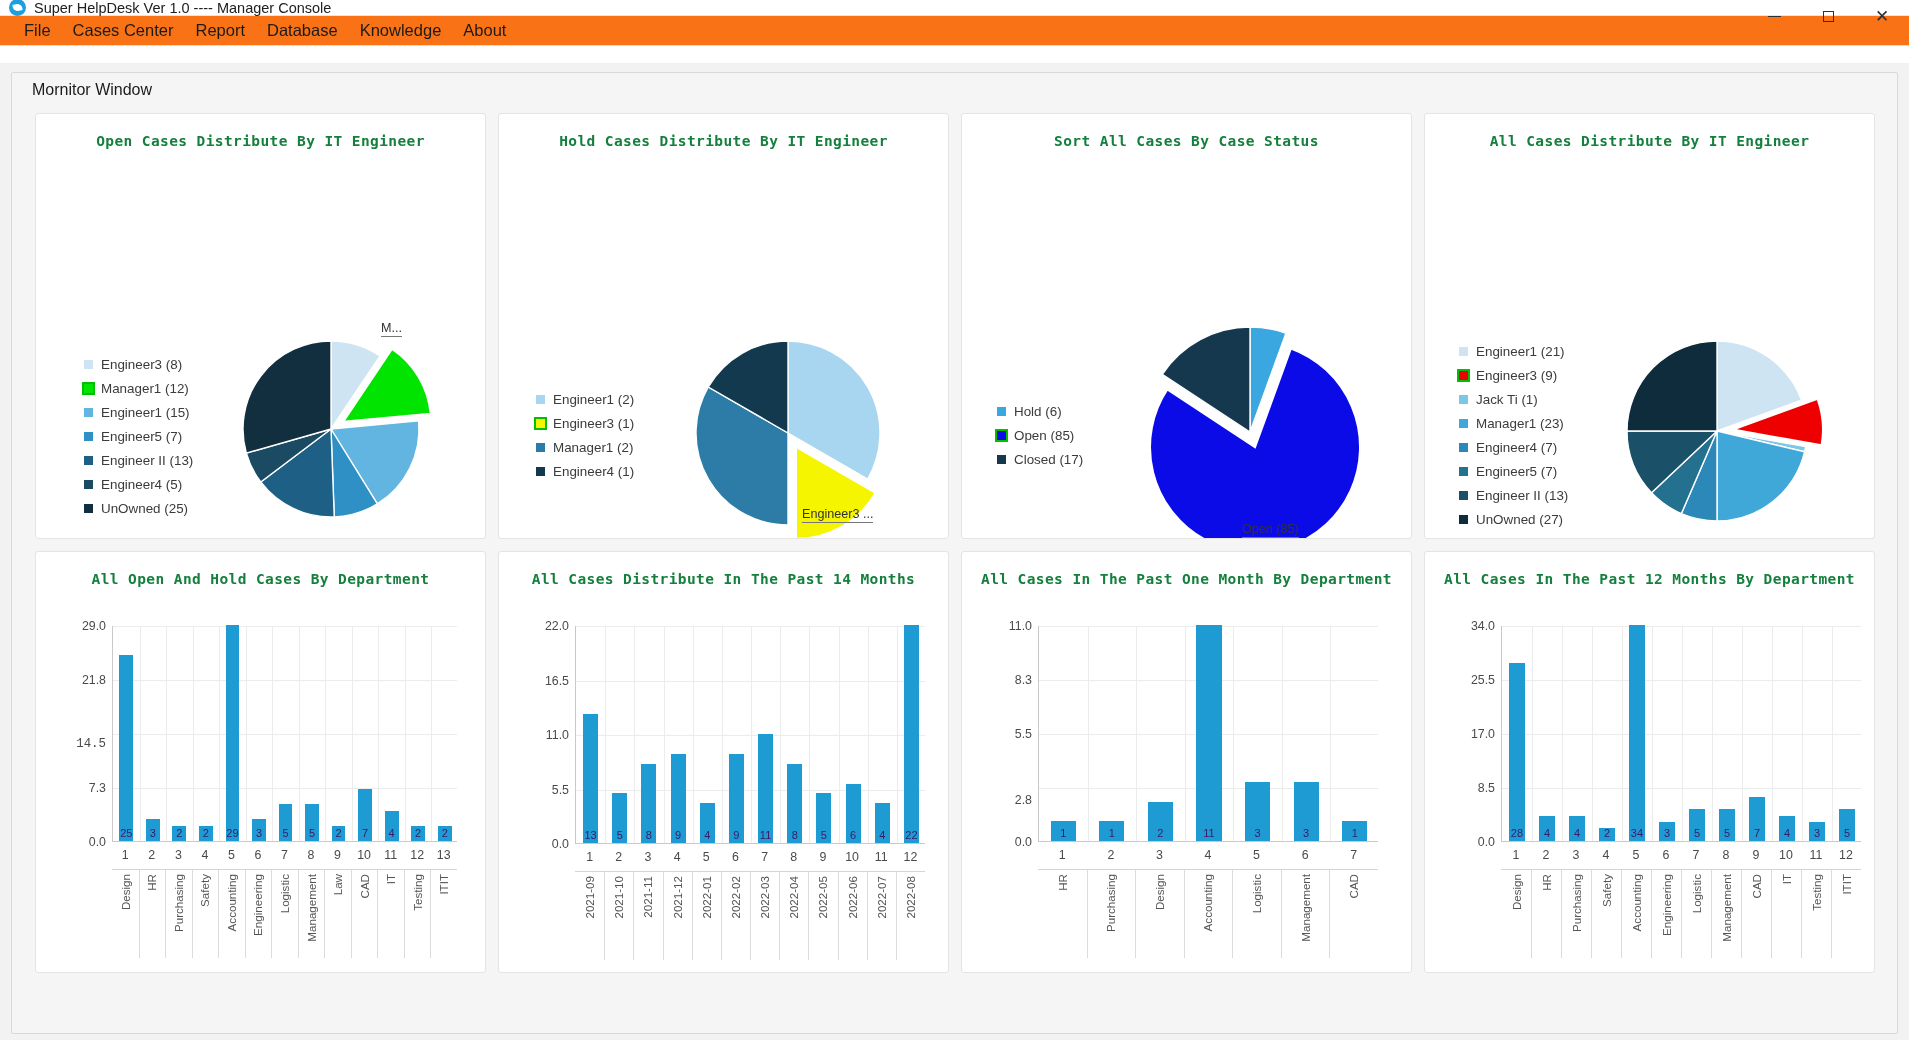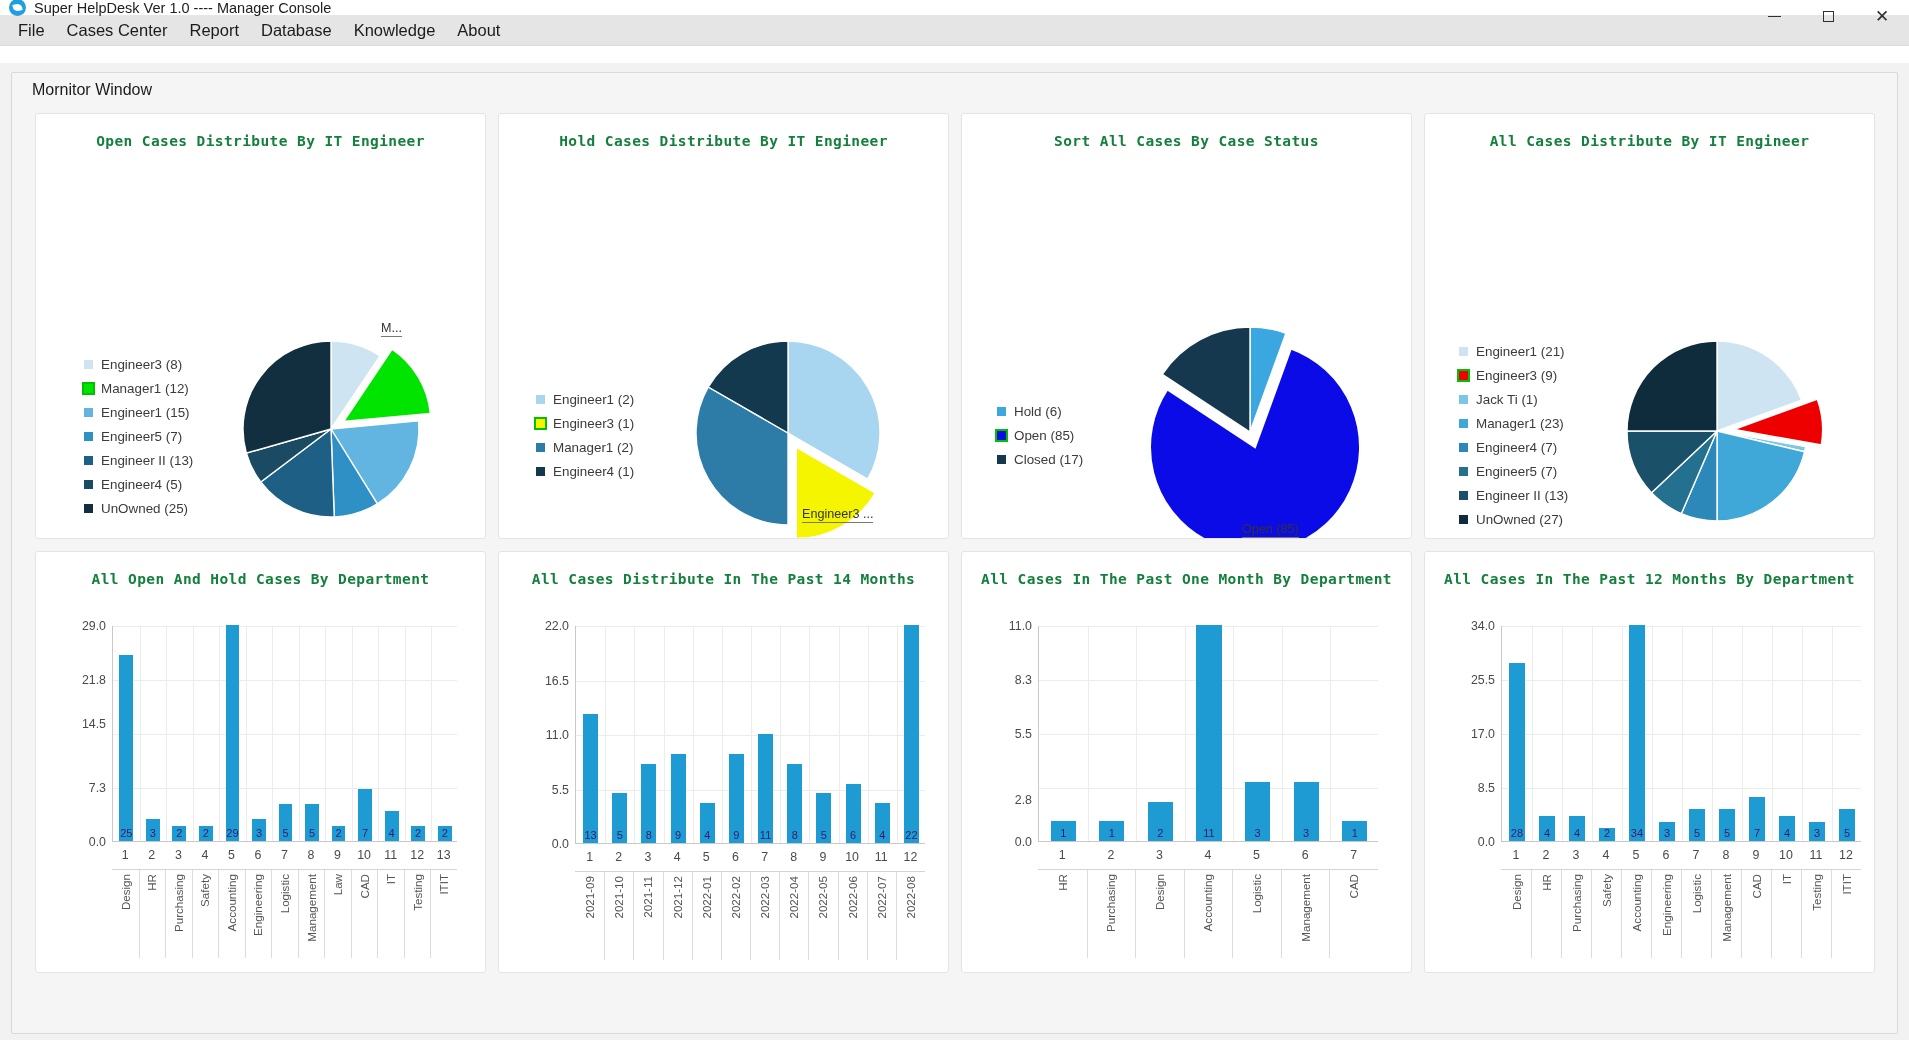--- a/index.html
+++ b/index.html
@@ -39,21 +39,21 @@
     width: 54px; display: flex; align-items: center; justify-content: center;
     font-size: 14px; color: #303030;
   }
   .win-btn.close { font-size: 17px; }
   .glyph-min { width: 13px; height: 1px; background: #303030; display: block; }
   .glyph-max { width: 11px; height: 11px; border: 1px solid #303030; display: block; }
 
   
   .menubar {
     height: 30px; display: flex; align-items: center;
-    background: #e5e5e5; padding-left: 7px;
+    background: #f97316; padding-left: 13px;
     border-bottom: 1px solid #dcdcdc;
   }
   .menu-item {
     font-size: 16.5px; color: #1b1b1b;
     padding: 2px 11px; white-space: nowrap;
   }
 
   
   .workspace {
     position: absolute; top: 63px; left: 0;
@@ -338,21 +338,21 @@
       </div>
 
       <div class="card">
         <div class="card-title">All Open And Hold Cases By Department</div>
         <div class="bar-chart" style="left: 76px; top: 74px; width: 345px; height: 216px;">
             <div class="bc-plot" style="width: 345px; height: 216px;">
               <div class="ytick" style="top: 216px;">0.0</div>
               <div class="gridline" style="top: 162px;"></div>
               <div class="ytick" style="top: 162px;">7.3</div>
               <div class="gridline" style="top: 108px;"></div>
-              <div class="ytick" style="top: 98px;">14.5</div>
+              <div class="ytick" style="top: 118px; font-family: Liberation Mono, monospace;">14.5</div>
               <div class="gridline" style="top: 54px;"></div>
               <div class="ytick" style="top: 54px;">21.8</div>
               <div class="gridline" style="top: 0px;"></div>
               <div class="ytick" style="top: 0px;">29.0</div>
               <div class="vline" style="left: 26.5385px;"></div>
               <div class="vline" style="left: 53.0769px;"></div>
               <div class="vline" style="left: 79.6154px;"></div>
               <div class="vline" style="left: 106.154px;"></div>
               <div class="vline" style="left: 132.692px;"></div>
               <div class="vline" style="left: 159.231px;"></div>

